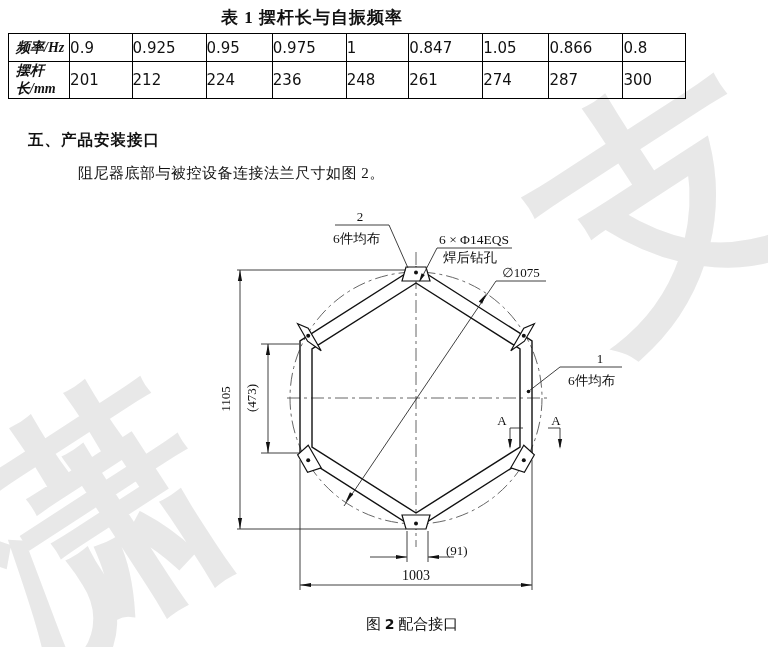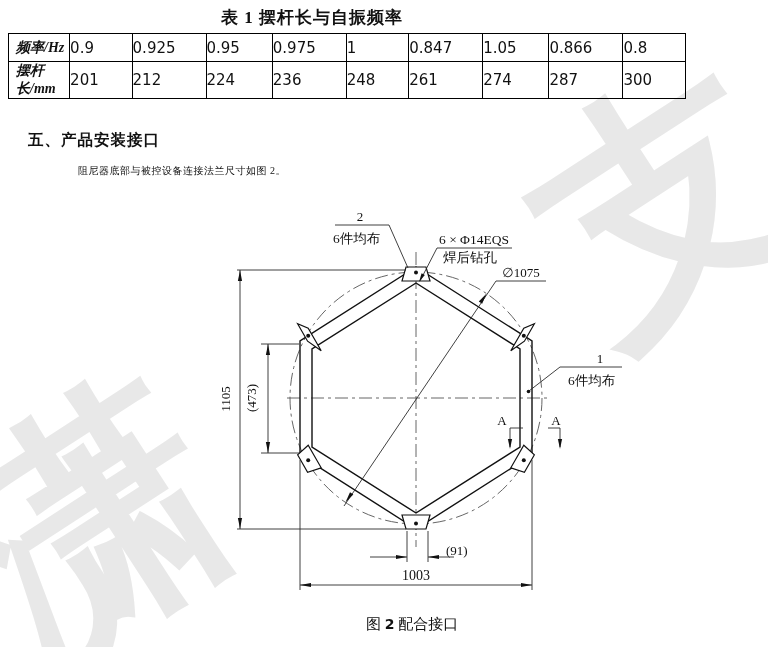--- a/index.html
+++ b/index.html
@@ -14,21 +14,21 @@
   
   .tbl-title{left:0;top:6px;width:624px;text-align:center;font-size:17px;font-weight:700;letter-spacing:1px;}
   table.freq{position:absolute;left:8px;top:33px;width:678px;border-collapse:collapse;z-index:1;
              font-family:"DejaVu Sans",sans-serif;}
   table.freq td,table.freq th{border:1.6px solid #000;height:27px;padding:0;}
   table.freq th{width:107px;text-align:left;padding-left:7px;font-size:14px;font-weight:700;
                 font-family:"Liberation Serif",serif;font-style:italic;}
   table.freq td{width:63px;text-align:left;padding-right:26px;font-size:15px;font-weight:400;}
   .note{left:17px;top:94px;font-size:12px;font-weight:700;}
   .heading{left:8px;top:130px;font-size:15.5px;font-weight:700;letter-spacing:1px;margin-left:20px;}
-  .body-text{left:58px;top:164px;font-size:10px;letter-spacing:0.5px;padding-left:20px;}
+  .body-text{left:58px;top:164px;font-size:15px;letter-spacing:0.5px;padding-left:20px;}
   .caption{left:0;top:615px;width:768px;text-align:center;font-size:15px;transform:translateX(28px);}
   .caption b{font-family:"DejaVu Sans",sans-serif;font-size:14px;}
   
   svg.fig{position:absolute;left:150px;top:200px;z-index:1;}
   .o{stroke:#111;stroke-width:1.4;fill:none;stroke-linejoin:miter;}
   .p{stroke:#111;stroke-width:1.2;fill:#fff;}
   .t{stroke:#2b2b2b;stroke-width:0.9;fill:none;}
   .dd{stroke:#555;stroke-width:0.9;fill:none;stroke-dasharray:13 4 3 4;}
   .ah{fill:#111;stroke:none;}
   .lt{font-family:"Liberation Serif",serif;font-size:13px;fill:#111;}

